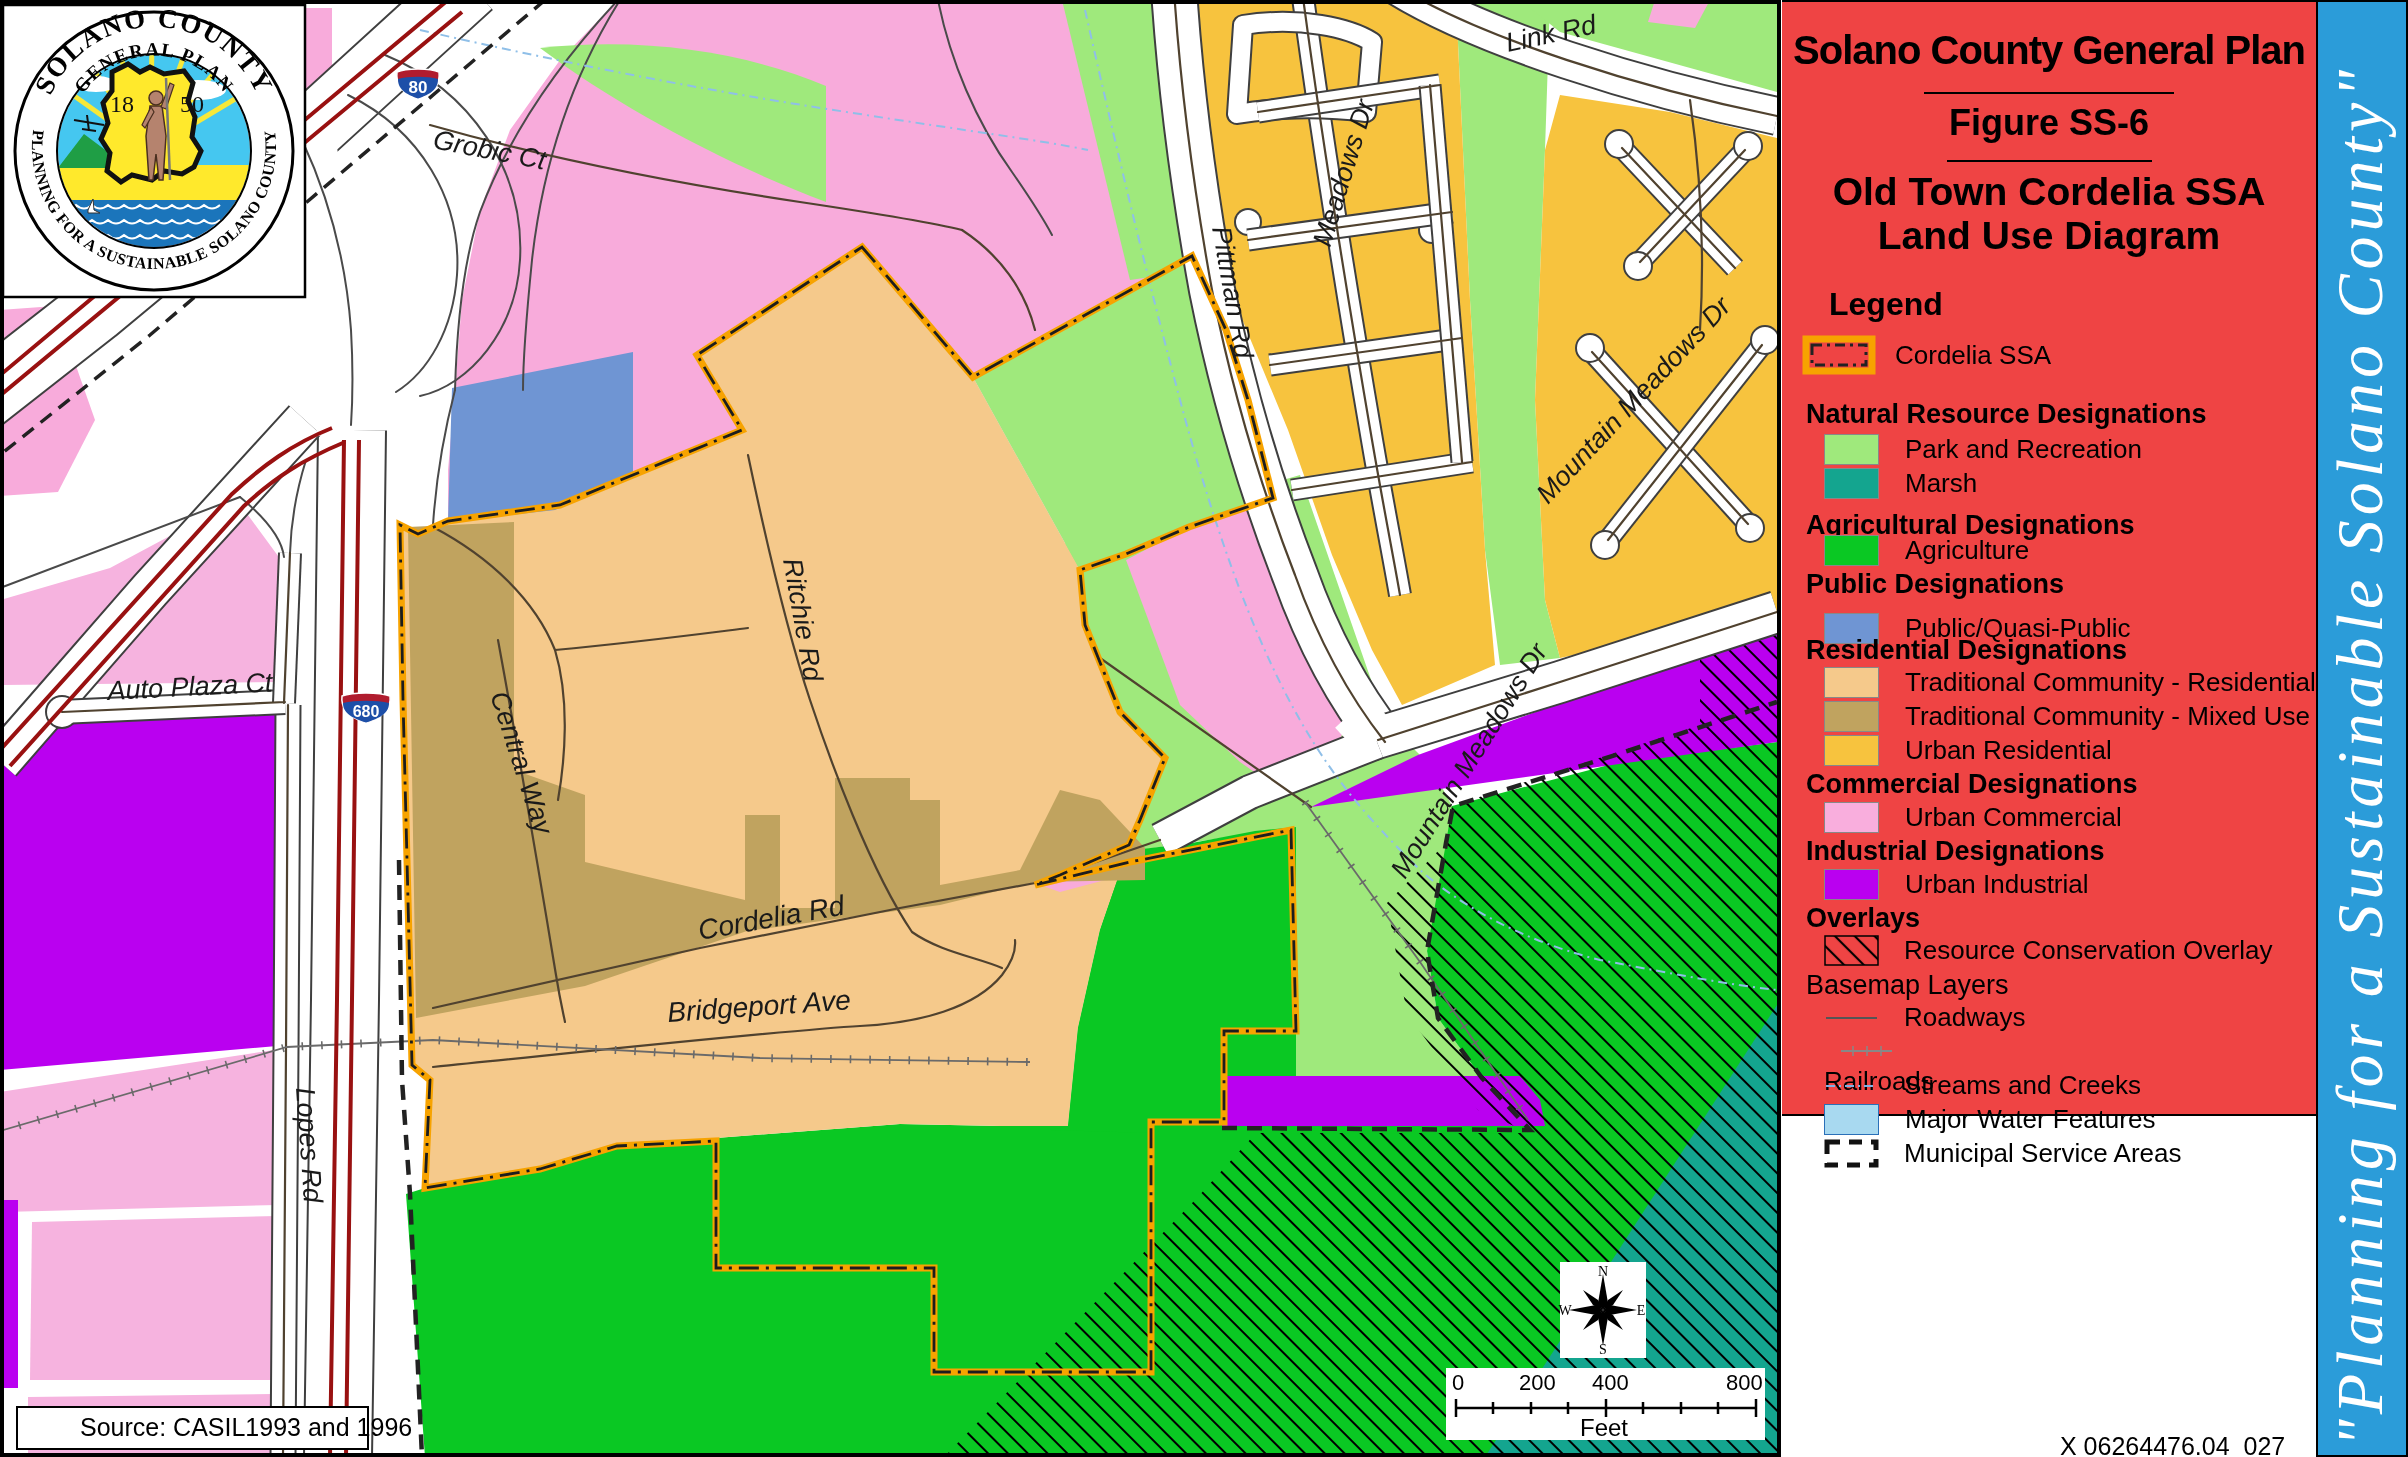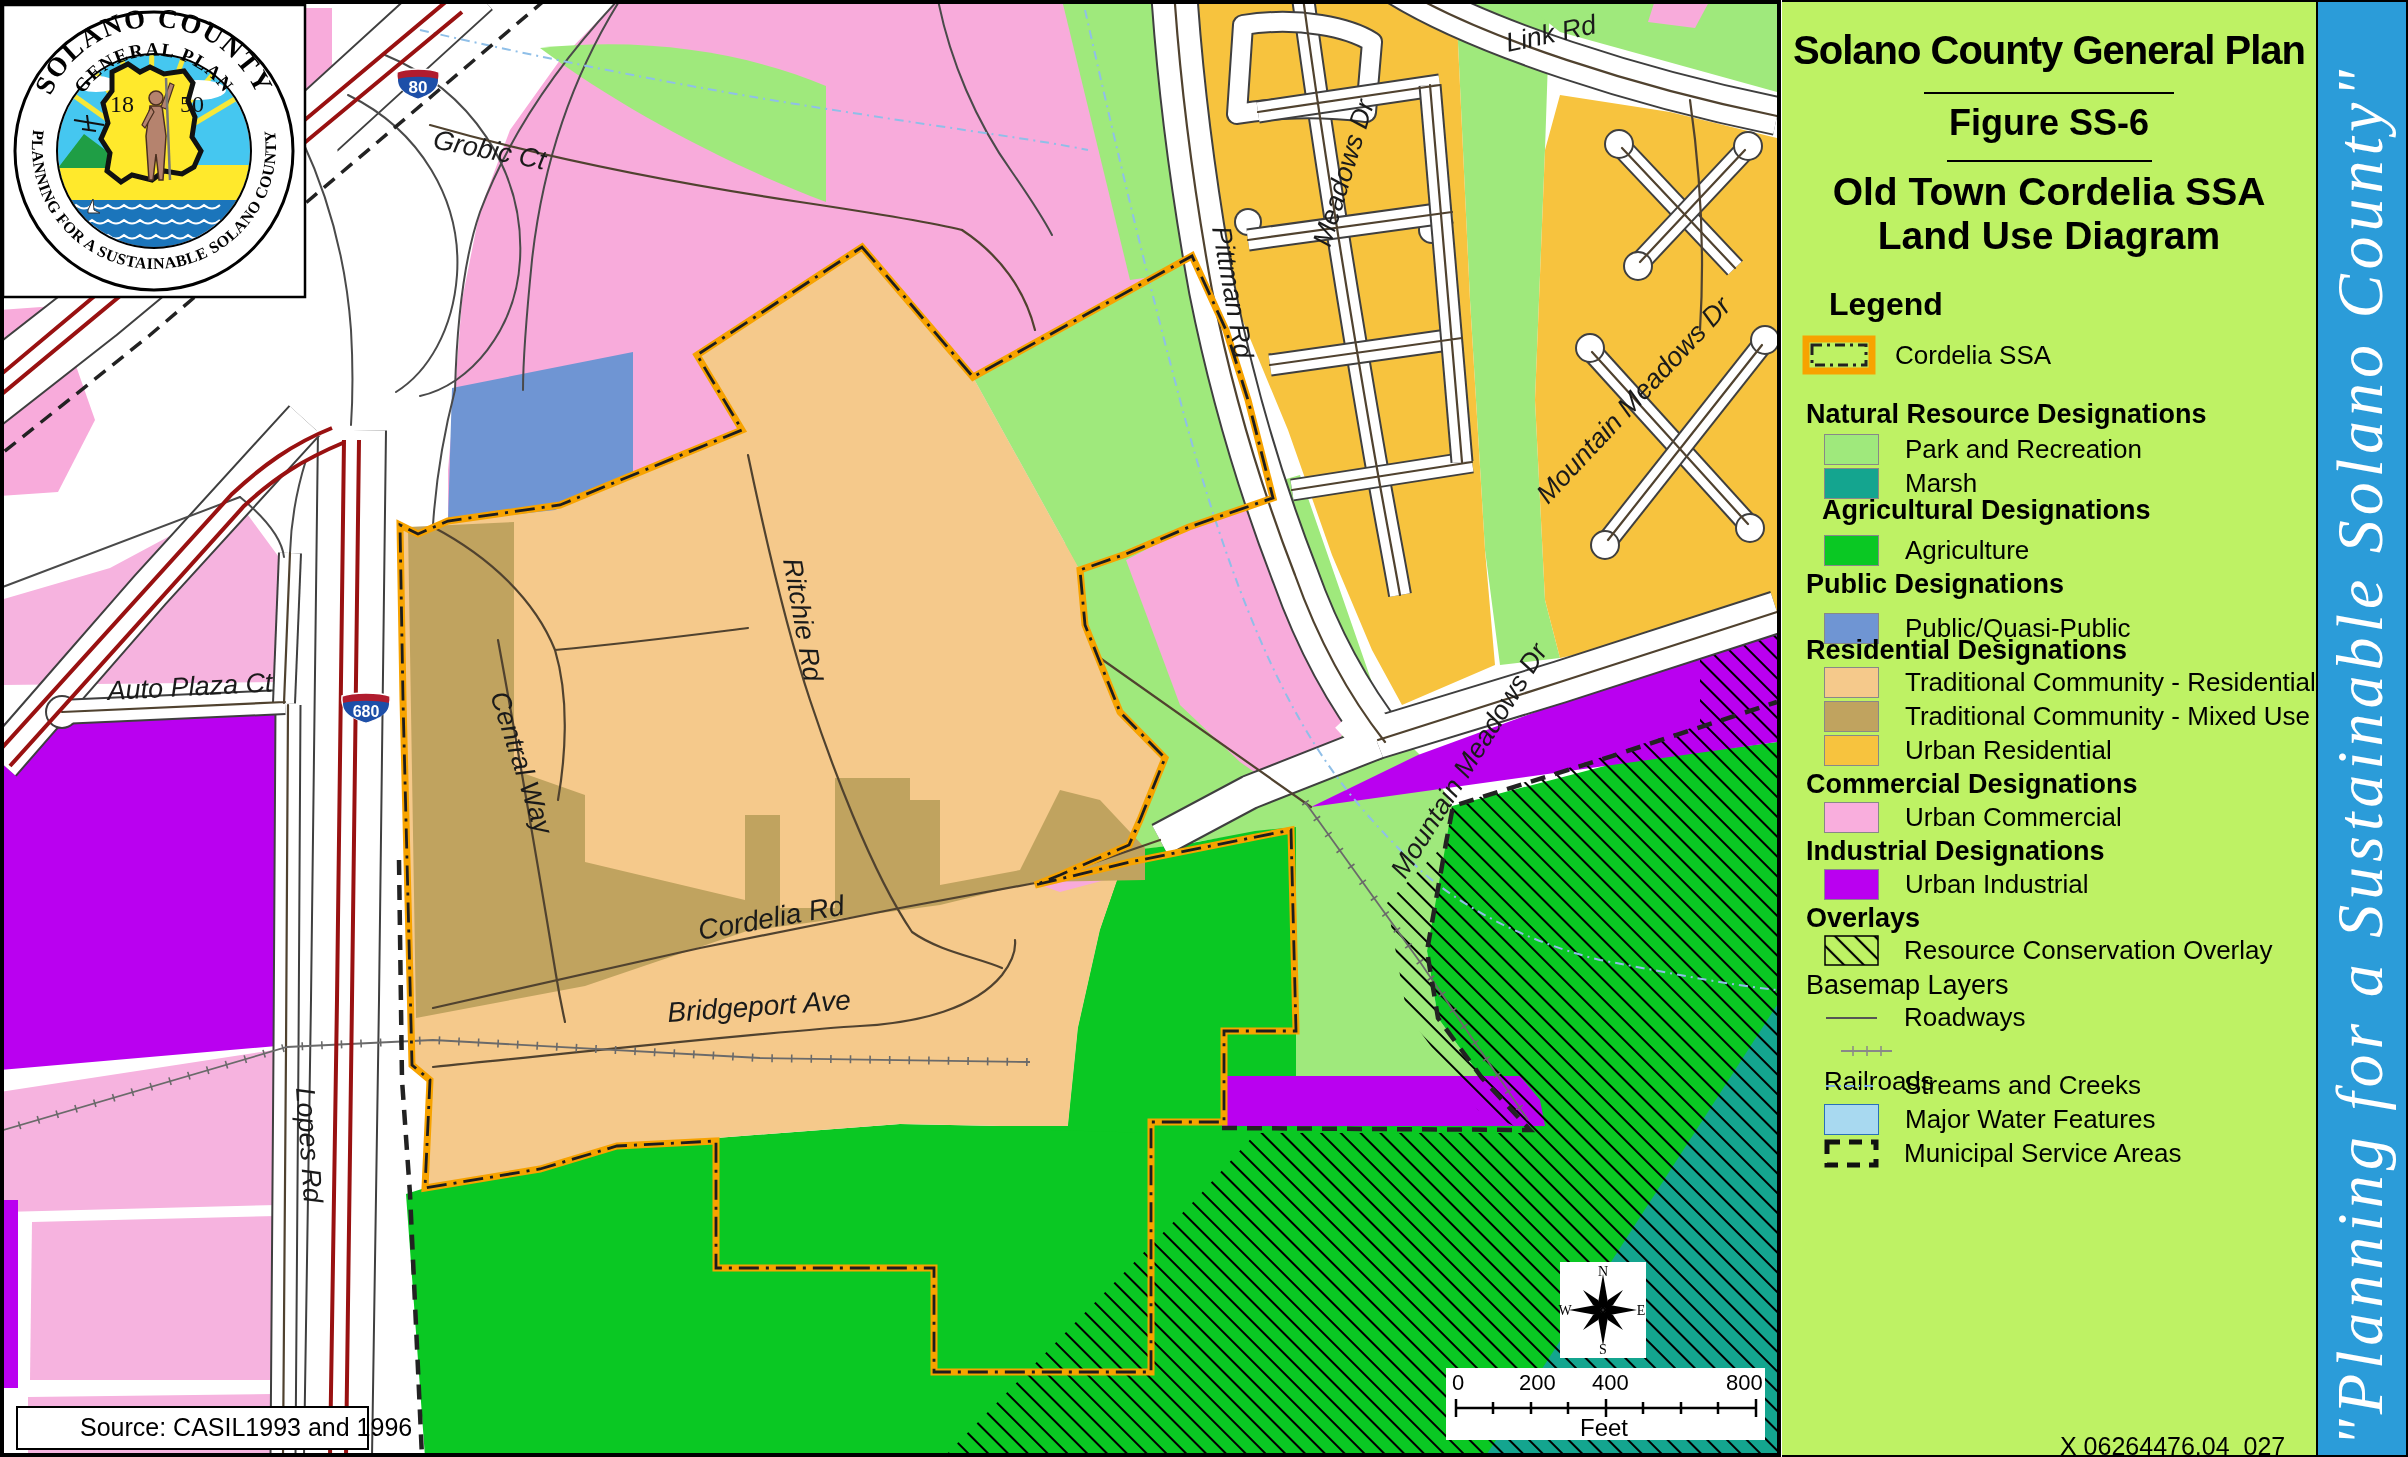--- a/index.html
+++ b/index.html
@@ -1,18 +1,18 @@
 <!DOCTYPE html>
 <html><head>
 <meta charset="utf-8">
 <style>
   html,body{margin:0;padding:0;}
   body{width:2408px;height:1457px;position:relative;font-family:"Liberation Sans",sans-serif;background:#ffffff;overflow:hidden;}
   #mapwrap{position:absolute;left:0;top:0;width:1782px;height:1457px;}
-  #panel{position:absolute;left:1782px;top:0;width:534px;height:1457px;background:#bef264;border-top:2px solid #000;border-bottom:2px solid #000;box-sizing:border-box;}
+  #panel{position:absolute;left:1782px;top:0;width:534px;height:1116px;background:#ef4444;border-top:2px solid #000;border-bottom:2px solid #000;box-sizing:border-box;}
   #strip{position:absolute;left:2316px;top:0;width:92px;height:1457px;background:#2B9CD9;border:2px solid #000;box-sizing:border-box;}
   .ttl{font-weight:bold;text-align:center;}
   .hr{height:2px;background:#000;margin:0 auto;}
   .leg-row{position:absolute;left:42px;display:flex;align-items:center;}
   .leg-sw{width:53px;height:29px;border:1px solid #888;margin-right:26px;flex:0 0 auto;}
   .leg-tx{font-size:26px;color:#000;white-space:nowrap;}
   .leg-h{position:absolute;left:24px;font-size:27px;font-weight:bold;white-space:nowrap;}
 </style>
 </head>
 <body>
@@ -433,21 +433,21 @@
   <div class="leg-row" style="top:432px;">
       <div class="leg-sw" style="background:#9FE97C;"></div>
       <span class="leg-tx">Park and Recreation</span>
     </div>
 
   <div class="leg-row" style="top:466px;">
       <div class="leg-sw" style="background:#14A58F;"></div>
       <span class="leg-tx">Marsh</span>
     </div>
 
-  <div class="leg-h" style="top:493px;margin-left:16px;">Agricultural Designations</div>
+  <div class="leg-h" style="top:508px;">Agricultural Designations</div>
 
   <div class="leg-row" style="top:533px;">
       <div class="leg-sw" style="background:#0AC823;"></div>
       <span class="leg-tx">Agriculture</span>
     </div>
 
   <div class="leg-h" style="top:567px;">Public Designations</div>
 
   <div class="leg-row" style="top:611px;">
       <div class="leg-sw" style="background:#6F95D3;"></div>

